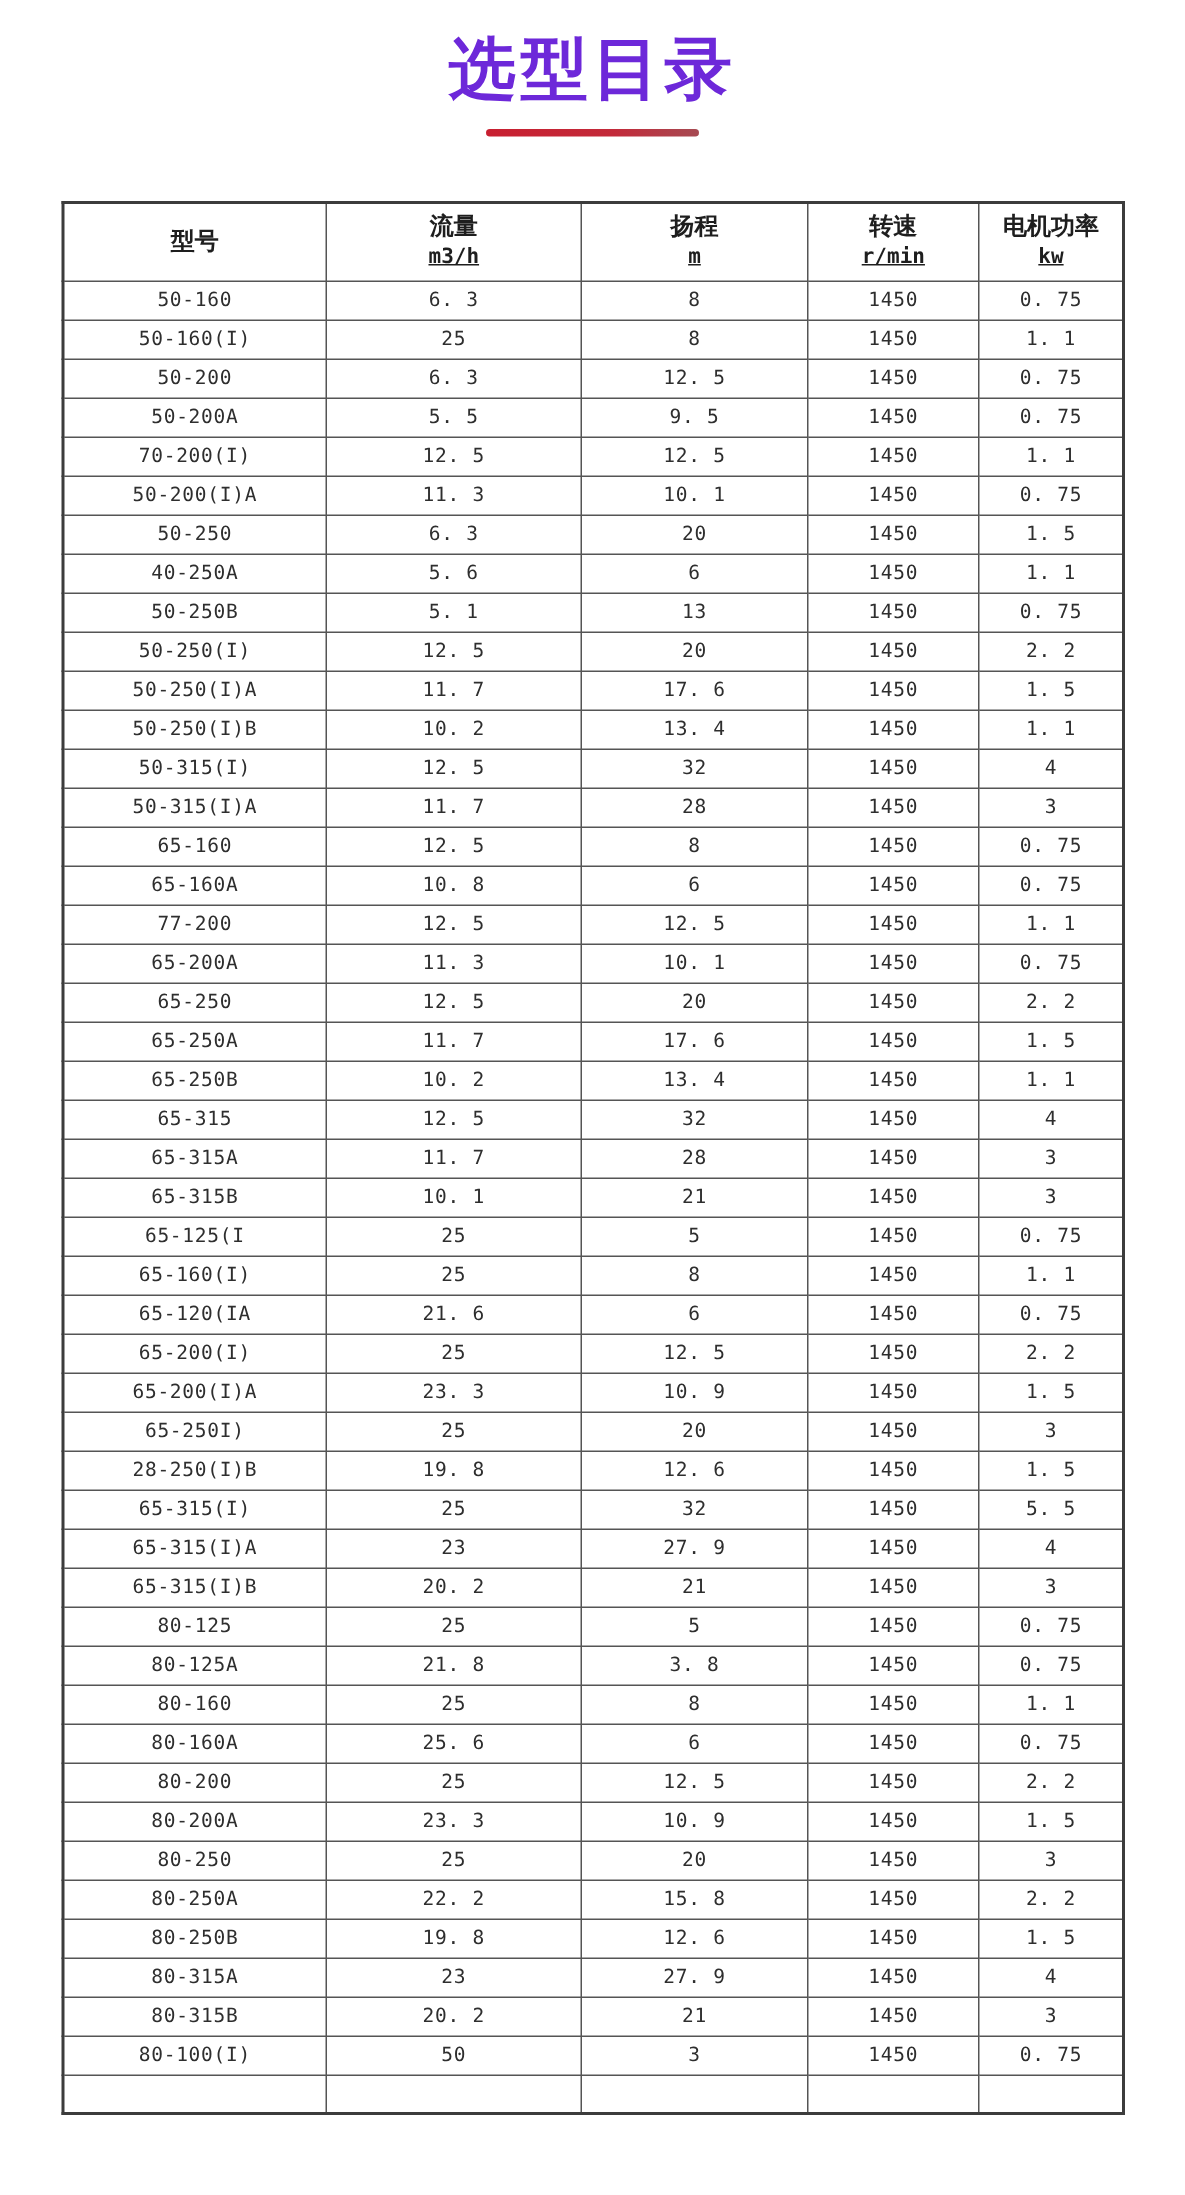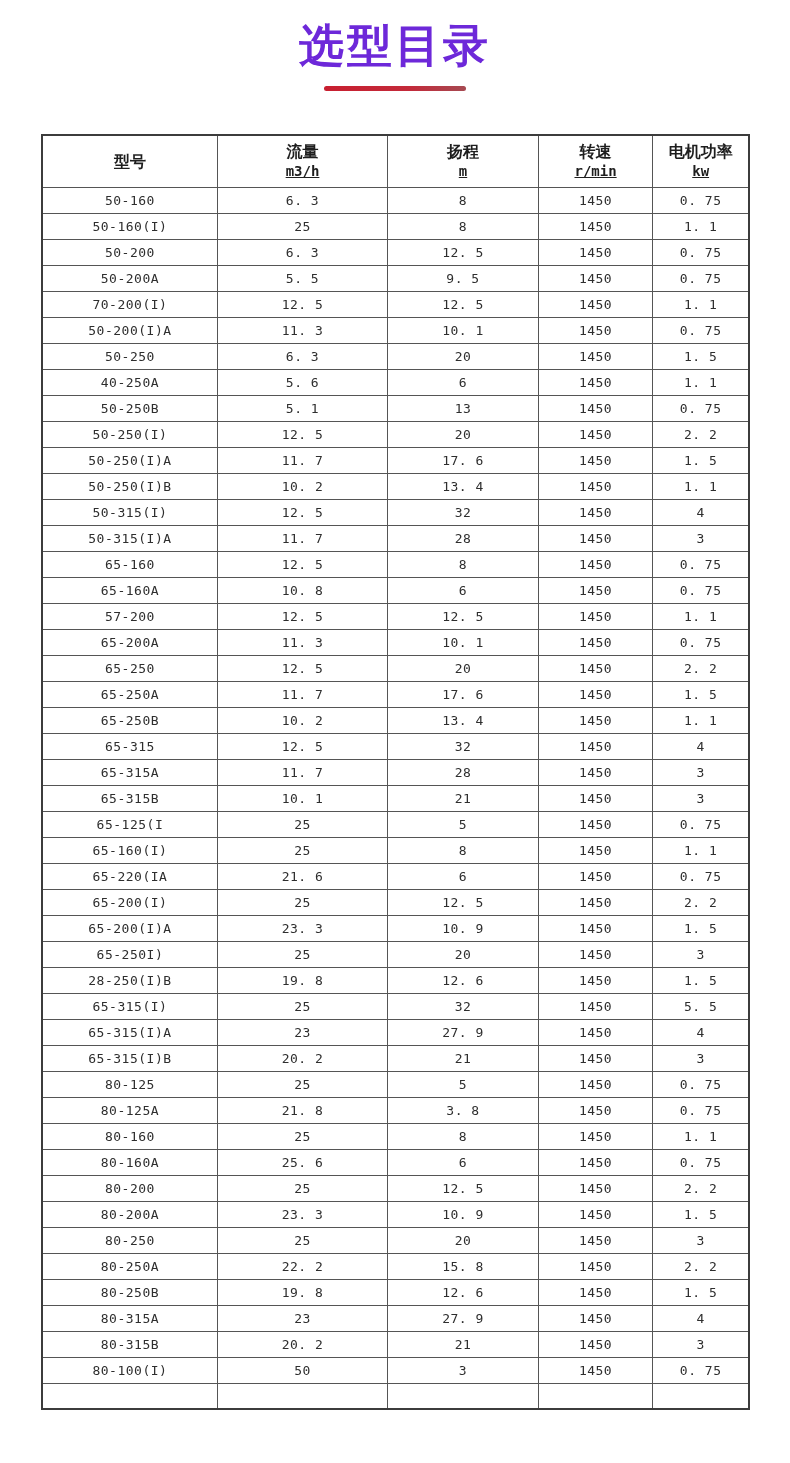--- a/index.html
+++ b/index.html
@@ -231,21 +231,21 @@
             <td>0. 75</td>
           </tr>
           <tr>
             <td>65-160A</td>
             <td>10. 8</td>
             <td>6</td>
             <td>1450</td>
             <td>0. 75</td>
           </tr>
           <tr>
-            <td>57-200</td>
+            <td>77-200</td>
             <td>12. 5</td>
             <td>12. 5</td>
             <td>1450</td>
             <td>1. 1</td>
           </tr>
           <tr>
             <td>65-200A</td>
             <td>11. 3</td>
             <td>10. 1</td>
             <td>1450</td>
@@ -301,21 +301,21 @@
             <td>0. 75</td>
           </tr>
           <tr>
             <td>65-160(I)</td>
             <td>25</td>
             <td>8</td>
             <td>1450</td>
             <td>1. 1</td>
           </tr>
           <tr>
-            <td>65-220(IA</td>
+            <td>65-120(IA</td>
             <td>21. 6</td>
             <td>6</td>
             <td>1450</td>
             <td>0. 75</td>
           </tr>
           <tr>
             <td>65-200(I)</td>
             <td>25</td>
             <td>12. 5</td>
             <td>1450</td>

